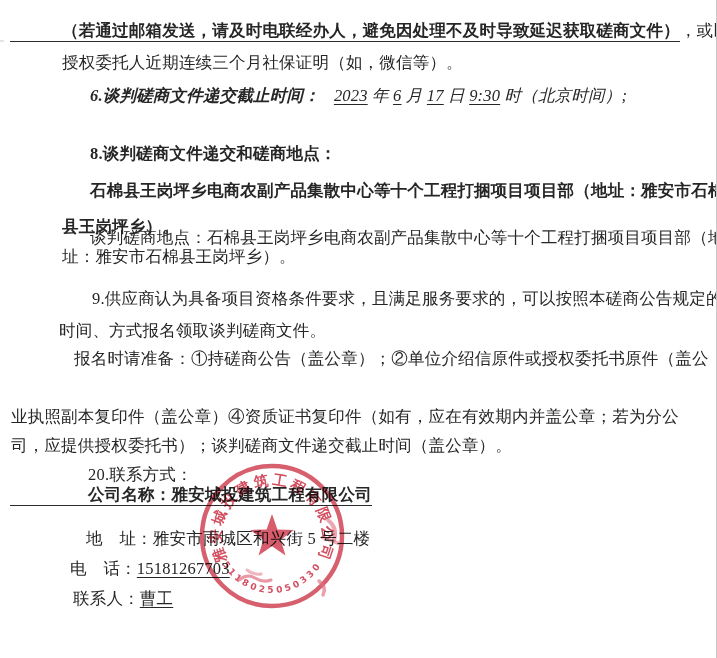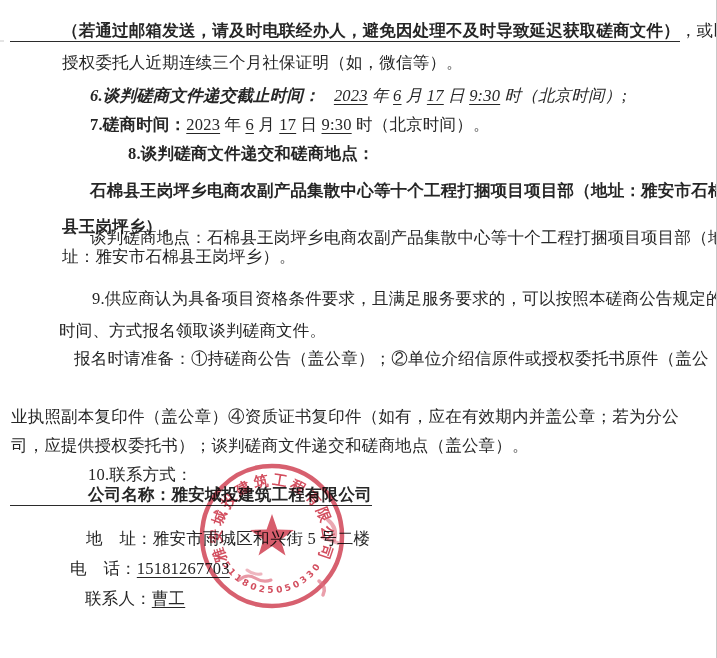--- a/index.html
+++ b/index.html
@@ -36,25 +36,22 @@
   </div>
 
   <div class="line" style="left:62px;top:52px;">
     <span>授权委托人近期连续三个月社保证明（如，微信等）。</span>
   </div>
 
   <div class="line" style="left:90px;top:85px;font-style:italic;">
     <span class="b">6.谈判磋商文件递交截止时间：</span><span class="u gap-lg">2023</span><span> 年 </span><span class="u">6</span><span> 月 </span><span class="u">17</span><span> 日 </span><span class="u">9:30</span><span> 时（北京时间）;</span>
   </div>
 
-  <div class="line" style="left:90px;top:114px;">
-    <span class="b">7.磋商时间：</span><span class="u">2023</span><span> 年 </span><span class="u">6</span><span> 月 </span><span class="u">17</span><span> 日 </span><span class="u">9:30</span><span> 时（北京时间）。</span>
-  </div>
 
-  <div class="line b" style="left:90px;top:143px;margin-left:38px;">
+  <div class="line b" style="left:90px;top:143px;">
     <span>8.谈判磋商文件递交和磋商地点：</span>
   </div>
 
   <div class="line b" style="left:90px;top:180px;">
     <span>石棉县王岗坪乡电商农副产品集散中心等十个工程打捆项目项目部（地址：雅安市石棉</span>
   </div>
   <div class="line b" style="left:62px;top:207px;margin-top:9px;">
     <span>县王岗坪乡）。</span>
   </div>
 
@@ -72,40 +69,40 @@
     <span>时间、方式报名领取谈判磋商文件。</span>
   </div>
 
   <div class="line" style="left:74px;top:348px;">
     <span>报名时请准备：①持磋商公告（盖公章）；②单位介绍信原件或授权委托书原件（盖公</span>
   </div>
   <div class="line" style="left:11px;top:406px;">
     <span>业执照副本复印件（盖公章）④资质证书复印件（如有，应在有效期内并盖公章；若为分公</span>
   </div>
   <div class="line" style="left:11px;top:435px;">
-    <span>司，应提供授权委托书）；谈判磋商文件递交和磋商地点（盖公章）。</span>
+    <span>司，应提供授权委托书）；谈判磋商文件递交截止时间（盖公章）。</span>
   </div>
 
   <div class="line" style="left:88px;top:464px;">
-    <span>10.联系方式：</span>
+    <span>20.联系方式：</span>
   </div>
 
   <div class="line" style="left:10px;top:474px;margin-top:10px;">
     <span class="ul-run pad-company b"><span>公司名称：</span><span>雅安城投建筑工程有限公司</span></span>
   </div>
 
   <div class="line" style="left:86px;top:528px;">
     <span>地　址：雅安市雨城区和兴街 5 号二楼</span>
   </div>
 
   <div class="line" style="left:70px;top:558px;">
     <span>电　话：</span><span class="u">15181267703</span>
   </div>
 
-  <div class="line" style="left:85px;top:588px;">
+  <div class="line" style="left:73px;top:588px;">
     <span>联系人：</span><span class="u">曹工</span>
   </div>
 
   <svg class="stamp" viewBox="0 0 165 160">
     <defs>
       <path id="arcTop" d="M 30.8 99.6 A 51 51 0 1 1 123.2 99.6" fill="none"></path>
       <path id="arcBottom" d="M 22.8 95.6 A 57 57 0 0 0 131.2 95.6" fill="none"></path>
     </defs>
     <circle cx="77" cy="78" r="70" fill="none" stroke="#cf3f51" stroke-width="4.5" opacity="0.9"></circle>
     <polygon points="77,56 82.4,71.6 98.9,71.9 85.7,81.8 90.5,97.6 77,88.2 63.5,97.6 68.3,81.8 55.1,71.9 71.6,71.6" fill="#cf3f51" opacity="0.92"></polygon>

